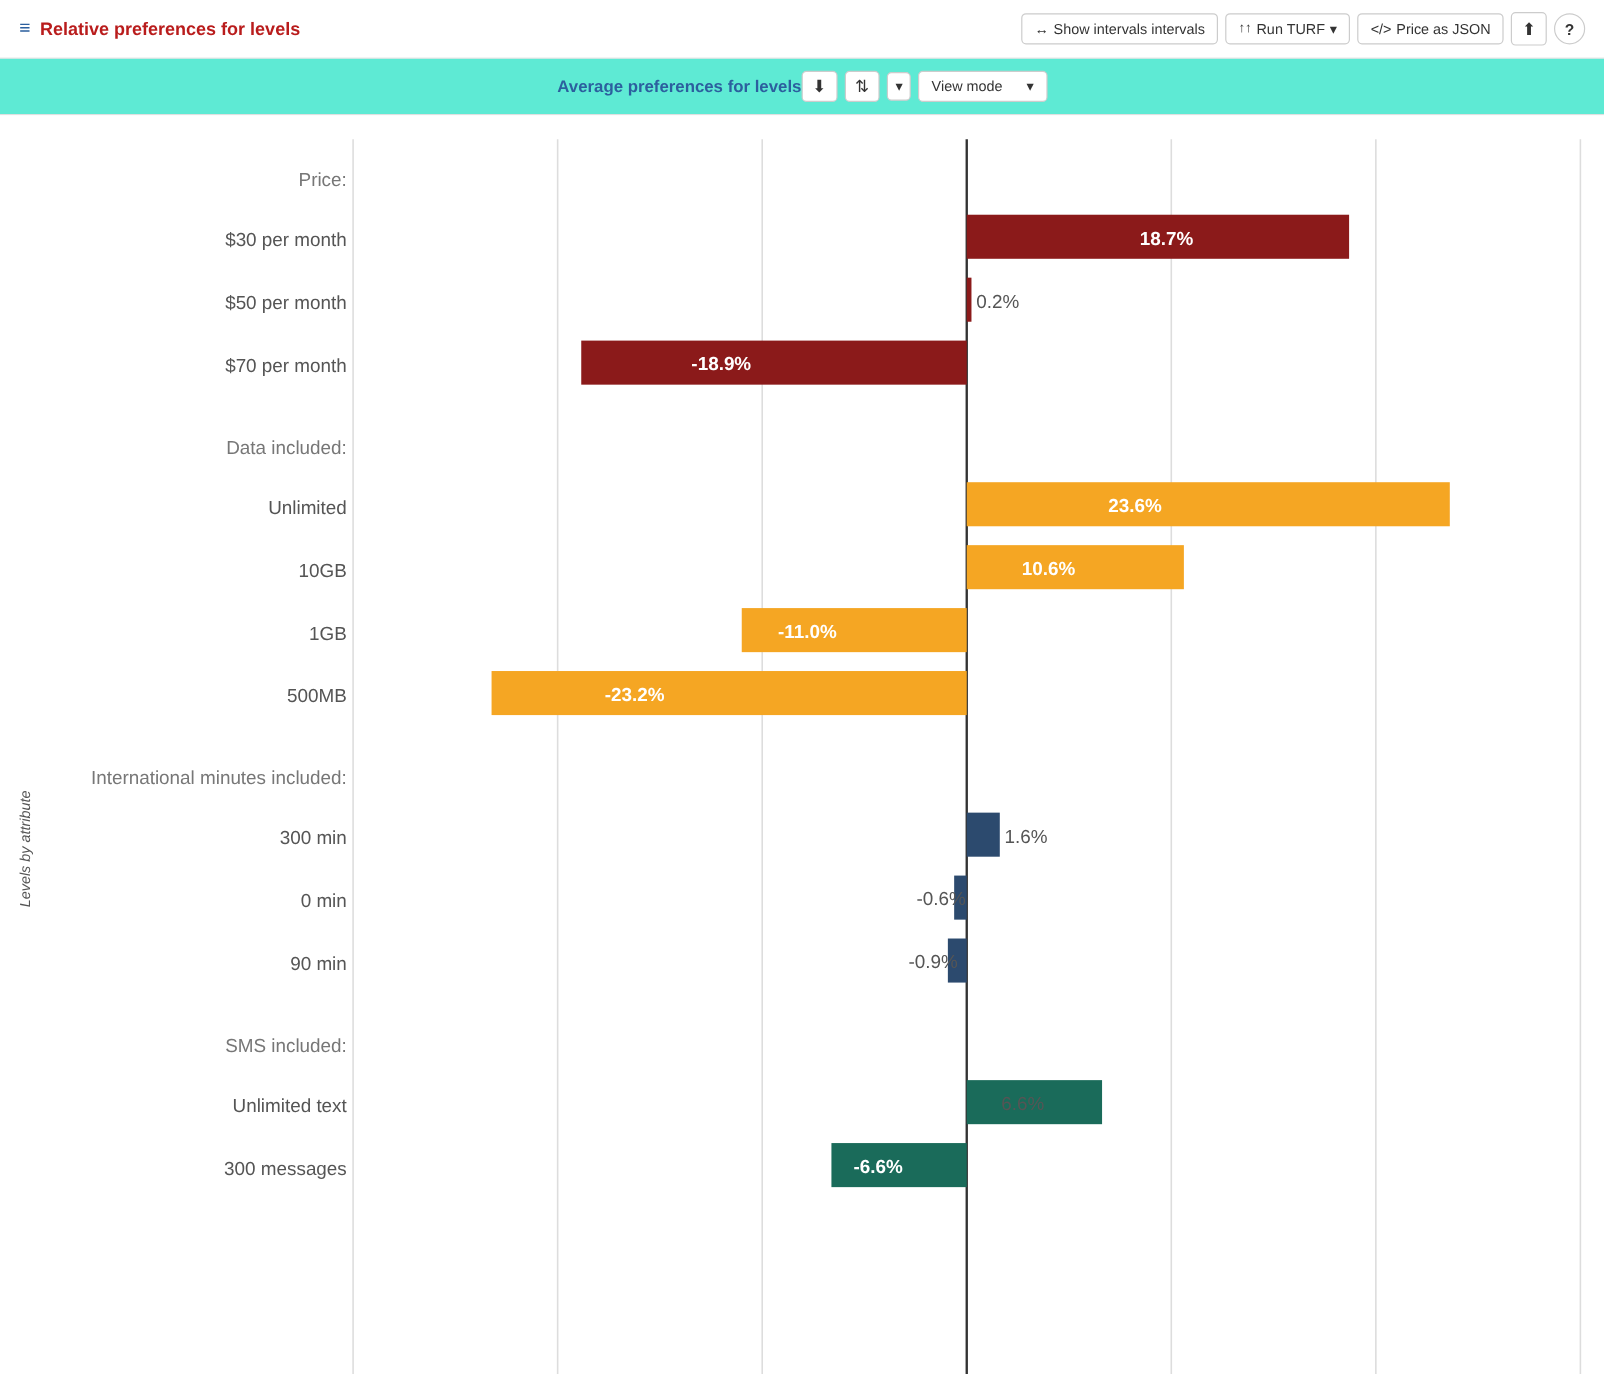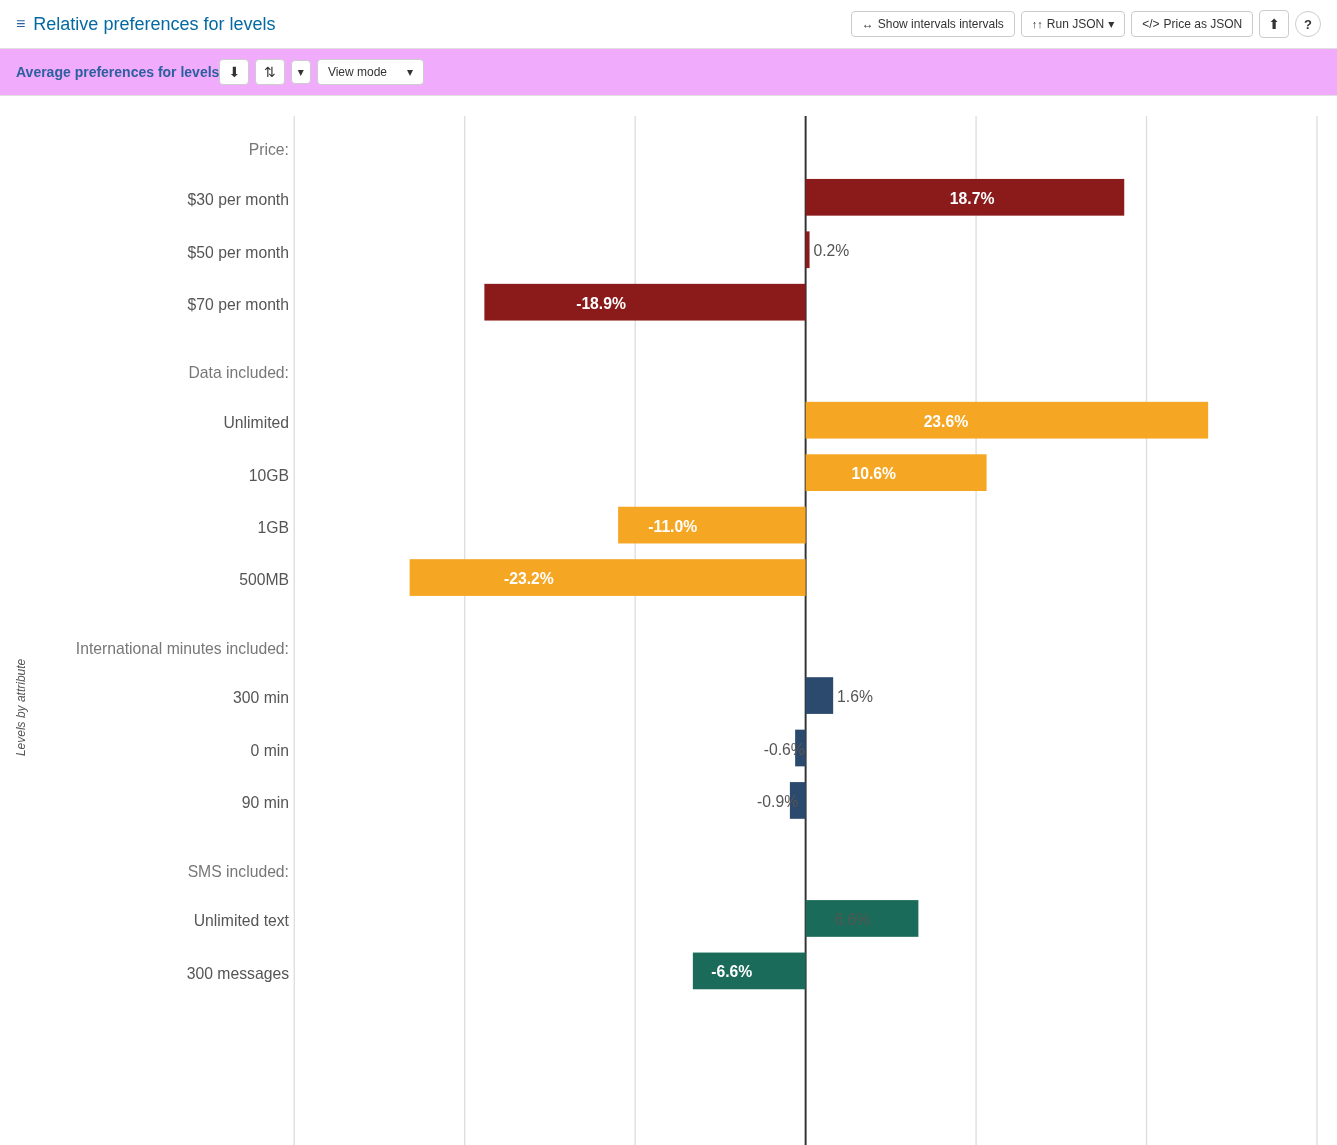--- a/index.html
+++ b/index.html
@@ -4,46 +4,46 @@
   <style>
     * { box-sizing: border-box; margin: 0; padding: 0; }
     body { font-family: Arial, sans-serif; background: #fff; color: #333; font-size: 13px; }
   </style>
 </head>
 <body>
 
 <div style="display:flex; align-items:center; justify-content:space-between; padding:10px 16px; border-bottom:1px solid #e0e0e0; background:#fff;">
   <div style="display:flex; align-items:center; gap:8px;">
     <span style="color:#2c5f9e; font-size:16px;">≡</span>
-    <span style="color:#0369a1; font-size:18px; font-weight:400;">Relative preferences for levels</span>
+    <span style="color:#b91c1c; font-size:15px; font-weight:700;">Relative preferences for levels</span>
   </div>
   <div style="display:flex; align-items:center; gap:6px;">
     <button style="display:inline-flex; align-items:center; gap:4px; padding:5px 10px; border:1px solid #ccc; border-radius:4px; background:#fff; cursor:pointer; font-size:12px; color:#333;">
       <span>↔</span>
       <span>Show intervals intervals</span>
     </button>
     <button style="display:inline-flex; align-items:center; gap:4px; padding:5px 10px; border:1px solid #ccc; border-radius:4px; background:#fff; cursor:pointer; font-size:12px; color:#333;">
       <span style="font-size:11px;">↑↑</span>
-      <span>Run JSON</span>
+      <span>Run TURF</span>
       <span>▾</span>
     </button>
     <button style="display:inline-flex; align-items:center; gap:4px; padding:5px 10px; border:1px solid #ccc; border-radius:4px; background:#fff; cursor:pointer; font-size:12px; color:#333;">
       <span>&lt;/&gt;</span>
       <span>Price as JSON</span>
     </button>
     <button style="display:inline-flex; align-items:center; justify-content:center; padding:5px 8px; border:1px solid #ccc; border-radius:4px; background:#fff; cursor:pointer; font-size:14px; color:#333;">
       <span>⬆</span>
     </button>
     <button style="display:inline-flex; align-items:center; justify-content:center; width:26px; height:26px; border:1px solid #ccc; border-radius:50%; background:#fff; cursor:pointer; font-size:13px; color:#333; font-weight:bold;">
       <span>?</span>
     </button>
   </div>
 </div>
 
-<div style="display:flex; align-items:center; justify-content:flex-start; padding:10px 16px; background:#f0abfc; border-bottom:1px solid #e0e0e0;">
+<div style="display:flex; align-items:center; justify-content:center; padding:10px 3px; background:#5eead4; border-bottom:1px solid #e0e0e0;">
   <span style="color:#2c5f9e; font-size:14px; font-weight:600;">Average preferences for levels</span>
   <div style="display:flex; align-items:center; gap:6px;">
     <button style="display:inline-flex; align-items:center; justify-content:center; padding:4px 8px; border:1px solid #ccc; border-radius:4px; background:#fff; cursor:pointer; font-size:14px; color:#333;">
       <span>⬇</span>
     </button>
     <button style="display:inline-flex; align-items:center; justify-content:center; padding:4px 8px; border:1px solid #ccc; border-radius:4px; background:#fff; cursor:pointer; font-size:14px; color:#333;">
       <span>⇅</span>
     </button>
     <button style="display:inline-flex; align-items:center; justify-content:center; padding:4px 6px; border:1px solid #ccc; border-radius:4px; background:#fff; cursor:pointer; font-size:12px; color:#333;">
       <span>▾</span>

